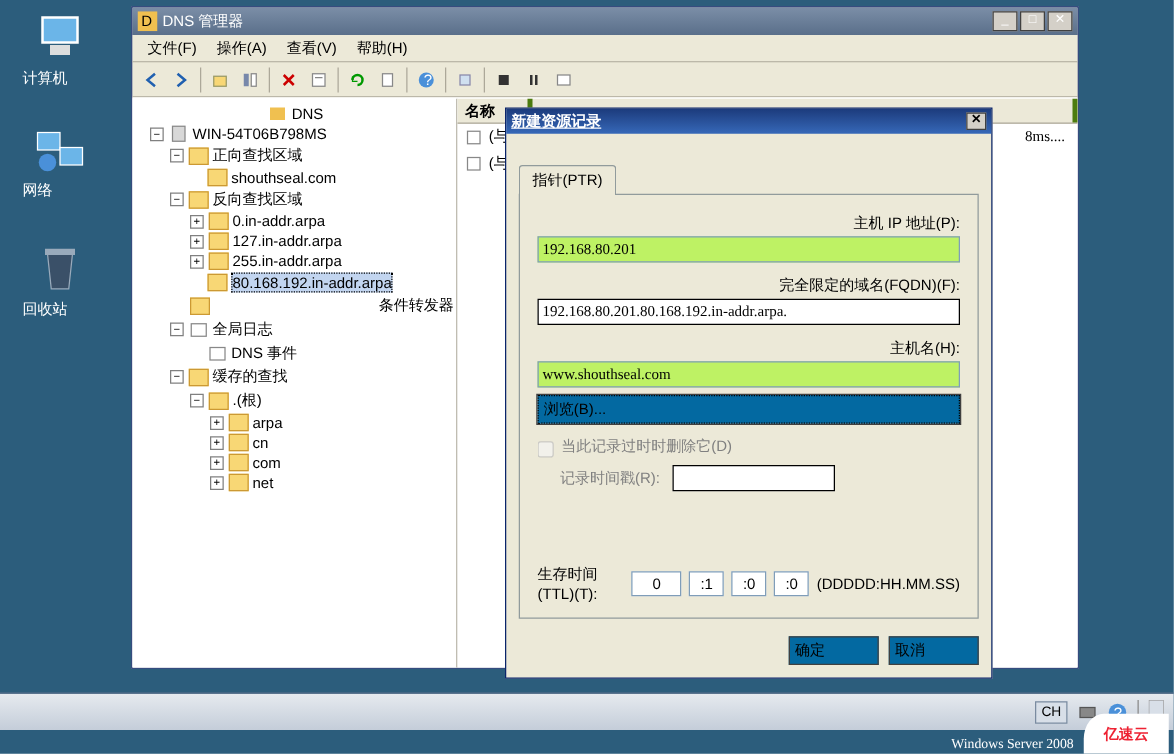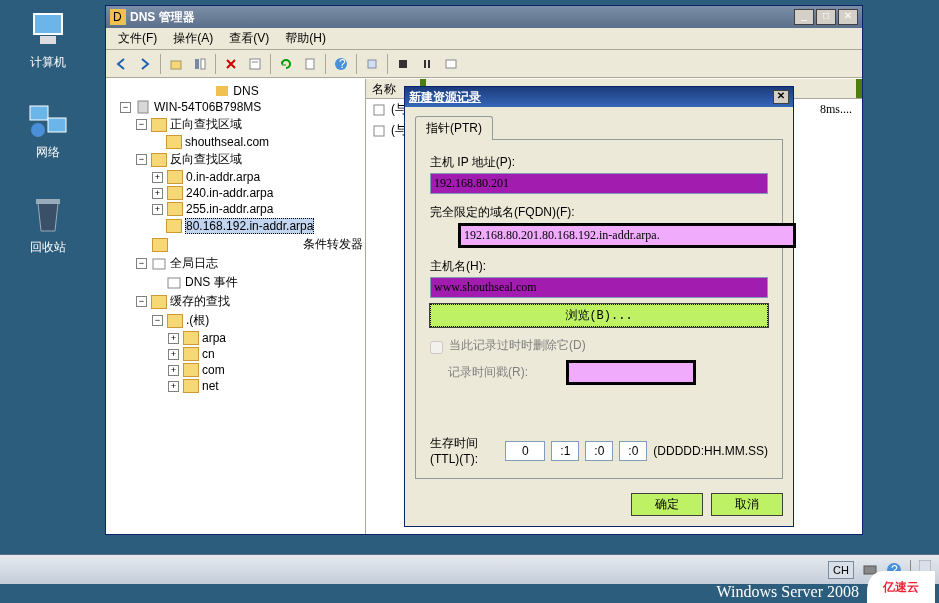--- a/index.html
+++ b/index.html
@@ -1,78 +1,78 @@
 <!DOCTYPE html>
 <html><head>
 <meta charset="utf-8">
 <style>
 * { box-sizing: border-box; margin: 0; padding: 0; font-family: "SimSun", "宋体", Tahoma, sans-serif; font-size: 12px; }
 body { width: 939px; height: 603px; background: #2c5d7c; position: relative; overflow: hidden; }
 
 
-.desktop-icon { position: absolute; width: 60px; text-align: center; color: white; cursor: pointer; }
+.desktop-icon { position: absolute; width: 60px; text-align: left; color: white; cursor: pointer; }
 .desktop-icon .ico { width: 40px; height: 40px; margin: 0 auto 4px; }
 .desktop-icon span { display: block; font-size: 12px; }
 
 
 .main-window { position: absolute; left: 105px; top: 5px; width: 758px; height: 530px; background: #ece9d8; border: 1px solid #0a246a; display: flex; flex-direction: column; }
 .titlebar { height: 22px; background: linear-gradient(#7b8ea7, #5a6f8a); display: flex; align-items: center; padding: 0 4px; color: white; }
 .titlebar-icon { width: 16px; height: 16px; margin-right: 4px; }
-.titlebar-text { flex: 1; font-weight: bold; }
+.titlebar-text { flex: 1; font-weight: normal; }
 .win-btns { display: flex; gap: 2px; }
 .win-btn { width: 20px; height: 16px; background: #d4d0c8; border: 1px solid #404040; text-align: center; line-height: 12px; cursor: pointer; font-family: Arial; font-size: 10px;}
 
 .menubar { height: 22px; background: #ece9d8; display: flex; align-items: center; padding: 0 4px; border-bottom: 1px solid #aca899;}
 .menubar span { padding: 2px 8px; cursor: pointer; }
 
 .toolbar { height: 28px; background: #ece9d8; display: flex; align-items: center; padding: 2px 4px; border-bottom: 1px solid #aca899; gap: 2px;}
 .tool-btn { width: 22px; height: 22px; border: 1px solid transparent; display: flex; align-items: center; justify-content: center; cursor: pointer; }
 .tool-sep { width: 1px; height: 20px; background: #aca899; margin: 0 2px; }
 
 .content { flex: 1; display: flex; background: white; border-top: 1px solid #fff; }
 .tree-panel { width: 260px; border-right: 1px solid #aca899; overflow: auto; padding: 4px 2px; background: white;}
 .tree-node { white-space: nowrap; padding: 1px 0; cursor: pointer; display: flex; align-items: center;}
 .tree-toggle { width: 11px; height: 11px; border: 1px solid #808080; display: inline-flex; align-items: center; justify-content: center; font-size: 9px; margin-right: 4px; line-height: 9px; background: white;}
 .tree-ico { width: 16px; height: 14px; display: inline-block; margin-right: 3px; vertical-align: middle; }
 .folder-ico { background: #f8d775; border: 1px solid #cc9933; }
 .tree-selected { background: #c2d5f0; border: 1px dotted #000; }
 
 .list-panel { flex: 1; background: white; position: relative;}
 .list-header { height: 20px; border-bottom: 1px solid #aca899; display: flex; background: #ece9d8;}
-.list-header span { padding: 2px 6px; border-right: 6px solid #4d7c0f; }
+.list-header span { padding: 2px 6px; border-right: 4px solid #4d7c0f; font-weight: bold; }
 .list-row { padding: 2px 6px; display: flex; align-items: center; }
 
 
 .dialog { position: absolute; left: 404px; top: 86px; width: 390px; background: #ece9d8; border: 1px solid #0a246a; }
 .dialog-title { height: 20px; background: linear-gradient(#1c3b7c, #3668b8); color: white; display: flex; align-items: center; padding: 0 4px; font-weight: bold;}
 .dialog-title span { flex: 1; text-decoration: underline; }
 .dialog-close { width: 16px; height: 14px; background: #d4d0c8; border: 1px solid #404040; text-align: center; line-height: 10px; cursor: pointer; color: black; font-size:10px;}
-.dialog-body { padding: 8px 10px 6px; }
+.dialog-body { padding: 24px 10px 6px; }
 .tab-strip { display: flex; position: relative; top: 1px; z-index: 2; }
 .tab { padding: 3px 10px; border: 1px solid #919b9c; background: #ece9d8; border-bottom: none; border-radius: 3px 3px 0 0; cursor: pointer;}
 .tab-content { border: 1px solid #919b9c; padding: 14px 14px 8px; background: #ece9d8; min-height: 340px; position: relative; z-index: 1;}
-.field-label { margin-bottom: 2px; display:block;}
-.text-input { width: 100%; border: 1px solid #7f9db9; padding: 2px 3px; background: #a21caf; font-family: "SimSun"; }
-.readonly-input { background: #f0abfc; border: 3px solid #000000; margin-left: 28px; }
+.field-label { margin-bottom: 2px; display:block;text-align:right;}
+.text-input { width: 100%; border: 1px solid #7f9db9; padding: 2px 3px; background: #bef264; font-family: "SimSun"; }
+.readonly-input { background: #ffffff; border: 1px solid #000000; }
 .field-group { margin-bottom: 10px; }
 .browse-row { display: flex; gap: 6px; flex-direction: column; }
 .browse-row input { flex: 1; }
-.btn { padding: 2px 4px; background: #bef264; border: 1px solid #404040; min-width: 72px; cursor: pointer; text-align: center; font-family: Liberation Mono, monospace;}
+.btn { padding: 2px 4px; background: #0369a1; border: 1px solid #404040; min-width: 72px; cursor: pointer; text-align: left;}
 
 .checkbox-row { display: flex; align-items: flex-end; gap: 6px; margin: 8px 0 6px;}
 .ttl-row { display: flex; align-items: center; gap: 6px; position: absolute; bottom: 12px; left: 14px; right: 14px;}
 .ttl-row input { border: 1px solid #7f9db9; padding: 2px 3px; text-align: center; background: white;}
 .dialog-buttons { display: flex; justify-content: flex-end; gap: 8px; padding: 8px 10px 10px;}
 
 
 .taskbar { position: absolute; left: 0; right: 0; bottom: 19px; height: 30px; background: linear-gradient(#e6eaef, #c4cdd9); border-top: 1px solid #5a6f8a; display: flex; align-items: center; justify-content: flex-end; padding: 0 8px; gap: 8px;}
 .tray-item { padding: 2px 4px; border: 1px solid #7a8ba0; background: #d8dfe8; font-size: 11px;}
 
 
-.watermark { position: absolute; right: 80px; bottom: 2px; color: white; font-family: Tahoma; font-size: 16px; }
+.watermark { position: absolute; right: 80px; bottom: 2px; color: white; font-family: Tahoma; font-size: 11px; }
 .logo-badge { position: absolute; right: 4px; bottom: 0; width: 68px; height: 32px; background: white; border-radius: 16px 0 0 0 / 20px 0 0 0; display:flex; align-items:center; justify-content:center; color:#e23; font-weight:bold; font-size:13px;}
 
 svg { display: block; }
 </style>
 </head>
 <body>
 
 <div class="desktop-icon" style="left:18px; top:10px;">
   <div class="ico">
       <svg viewBox="0 0 40 40">
@@ -237,21 +237,21 @@
         <span>反向查找区域</span>
       </div>
       <div class="tree-node" style="padding-left:44px;">
           <span class="tree-toggle">+</span>
           <span class="tree-ico folder-ico"></span>
           <span>0.in-addr.arpa</span>
         </div>
       <div class="tree-node" style="padding-left:44px;">
           <span class="tree-toggle">+</span>
           <span class="tree-ico folder-ico"></span>
-          <span>240.in-addr.arpa</span>
+          <span>127.in-addr.arpa</span>
         </div>
       <div class="tree-node" style="padding-left:44px;">
           <span class="tree-toggle">+</span>
           <span class="tree-ico folder-ico"></span>
           <span>255.in-addr.arpa</span>
         </div>
       <div class="tree-node" style="padding-left:58px;">
           <span class="tree-ico folder-ico"></span>
           <span class="tree-selected">80.168.192.in-addr.arpa</span>
         </div>

